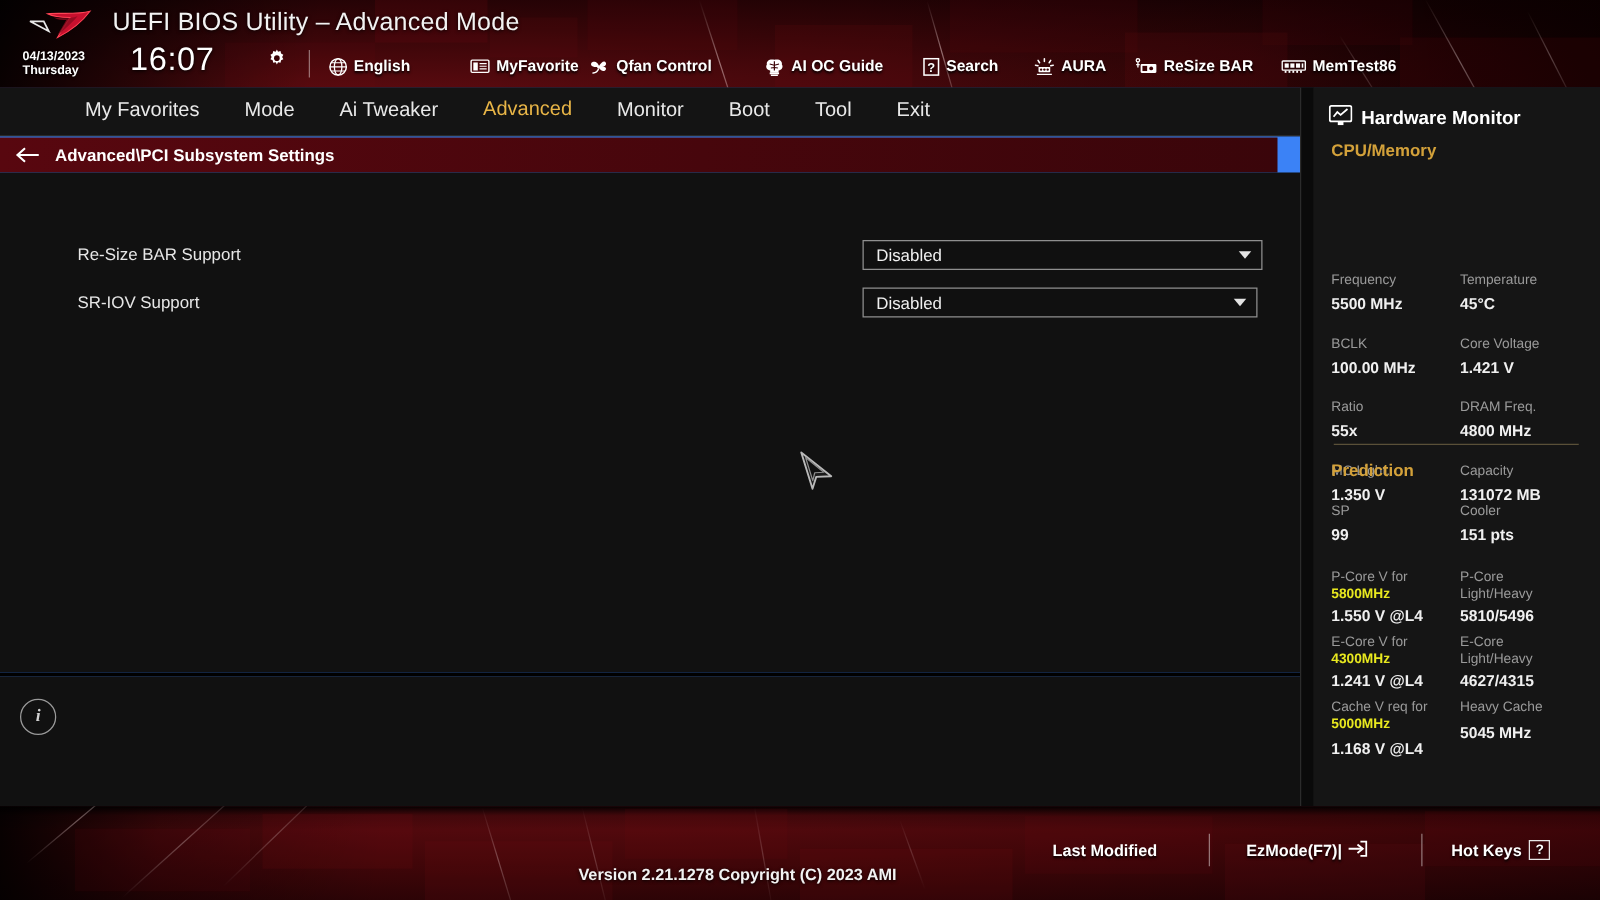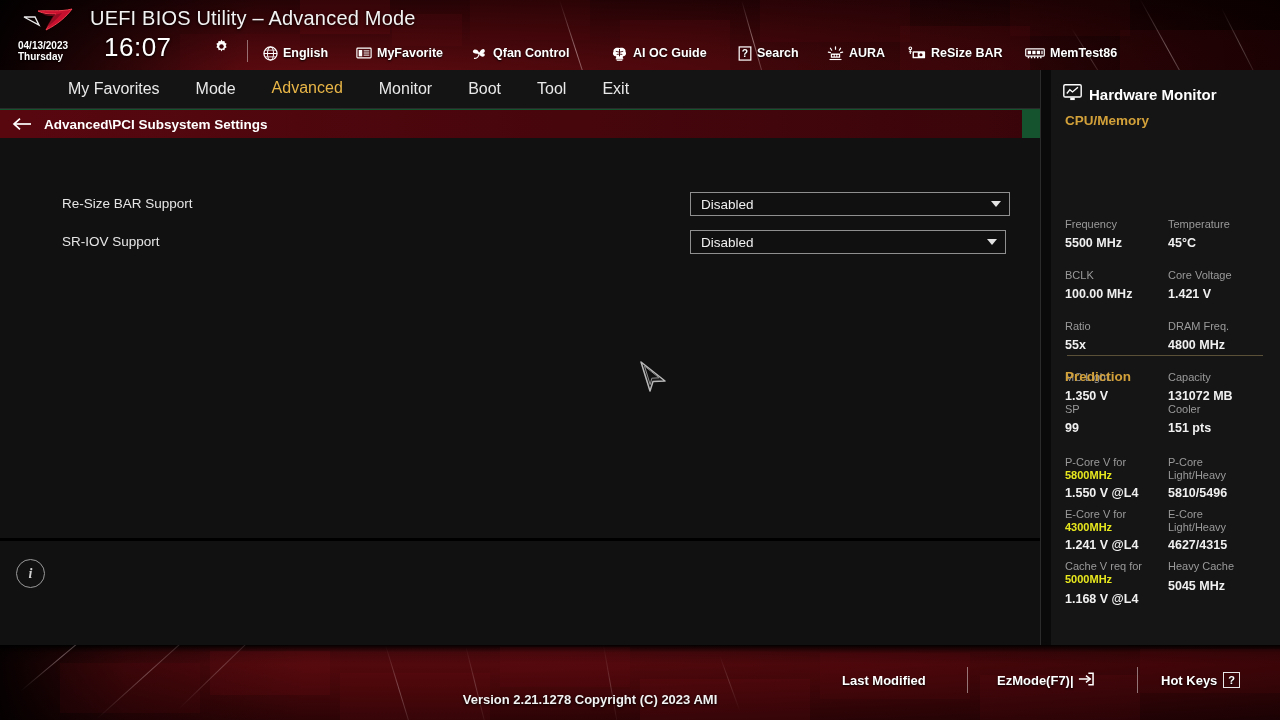--- a/index.html
+++ b/index.html
@@ -1,21 +1,21 @@
 <!DOCTYPE html>
 <html><head>
 <meta charset="utf-8">
 <style>
   html,body{margin:0;padding:0;background:#000;}
   body{
     width:1280px;height:720px;overflow:hidden;position:relative;
     font-family:"Liberation Sans","DejaVu Sans",sans-serif;
     color:#e8e8e8;
   }
-  #root{position:absolute;inset:0;width:1280px;height:720px;overflow:hidden;background:#14532d;}
+  #root{position:absolute;inset:0;width:1280px;height:720px;overflow:hidden;background:#3b82f6;}
 
   
   .header{
     position:absolute;left:0;top:0;width:1280px;height:70px;overflow:hidden;
     background:
       linear-gradient(100deg, rgba(0,0,0,.92) 0%, rgba(0,0,0,.55) 8%, rgba(0,0,0,0) 20%),
       linear-gradient(265deg, rgba(10,0,0,.85) 0%, rgba(10,0,0,.15) 22%, rgba(0,0,0,0) 46%),
       radial-gradient(120% 180% at 26% 110%, #5d0b10 0%, #360508 42%, #170103 78%, #0a0001 100%),
       #20040a;
   }
@@ -152,21 +152,21 @@
           <circle cx="8" cy="8" r="7" fill="none" stroke="#fff" stroke-width="1.3"></circle>
           <ellipse cx="8" cy="8" rx="3.2" ry="7" fill="none" stroke="#fff" stroke-width="1.1"></ellipse>
           <line x1="1" y1="8" x2="15" y2="8" stroke="#fff" stroke-width="1.1"></line>
           <line x1="2" y1="4.4" x2="14" y2="4.4" stroke="#fff" stroke-width=".9"></line>
           <line x1="2" y1="11.6" x2="14" y2="11.6" stroke="#fff" stroke-width=".9"></line>
         </svg>
       </span>
       <span>English</span>
     </div>
 
-    <div class="tool" style="left:356px;">
+    <div class="tool" style="left:376px;">
       <span class="gl">
         <svg width="16" height="14" viewBox="0 0 18 14">
           <rect x="1" y="1.5" width="16" height="11" fill="none" stroke="#fff" stroke-width="1.3" rx="1"></rect>
           <rect x="3" y="3.6" width="4" height="7.2" fill="#fff"></rect>
           <line x1="8.6" y1="4.6" x2="15" y2="4.6" stroke="#fff" stroke-width="1.1"></line>
           <line x1="8.6" y1="7" x2="15" y2="7" stroke="#fff" stroke-width="1.1"></line>
           <line x1="8.6" y1="9.4" x2="15" y2="9.4" stroke="#fff" stroke-width="1.1"></line>
         </svg>
       </span>
       <span>MyFavorite</span>
@@ -260,20 +260,21 @@
         </svg>
       </span>
       <span>MemTest86</span>
     </div>
   </div>
 
   <div class="navbar">
     <div class="navtabs" style="left:50px;">
       <div class="tab">My Favorites</div>
       <div class="tab">Mode</div>
+      <div class="tab">Ai Tweaker</div>
       <div class="tab active">Advanced</div>
       <div class="tab">Monitor</div>
       <div class="tab">Boot</div>
       <div class="tab">Tool</div>
       <div class="tab">Exit</div>
     </div>
   </div>
 
   <div class="crumb">
     <div class="back">

